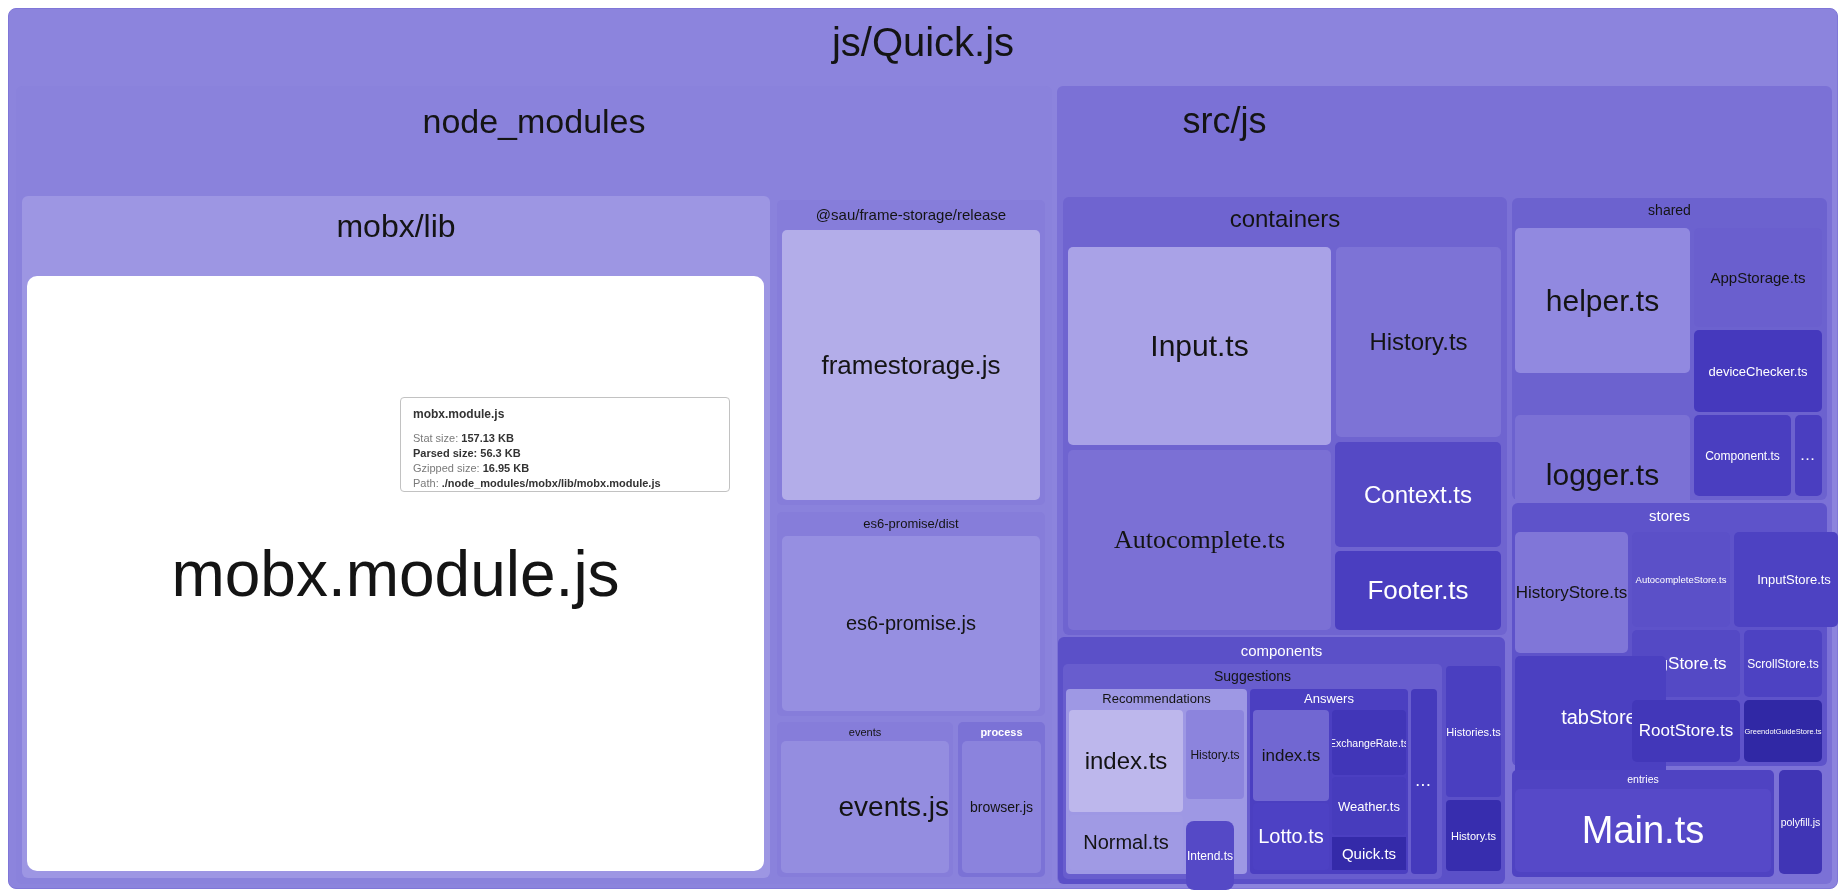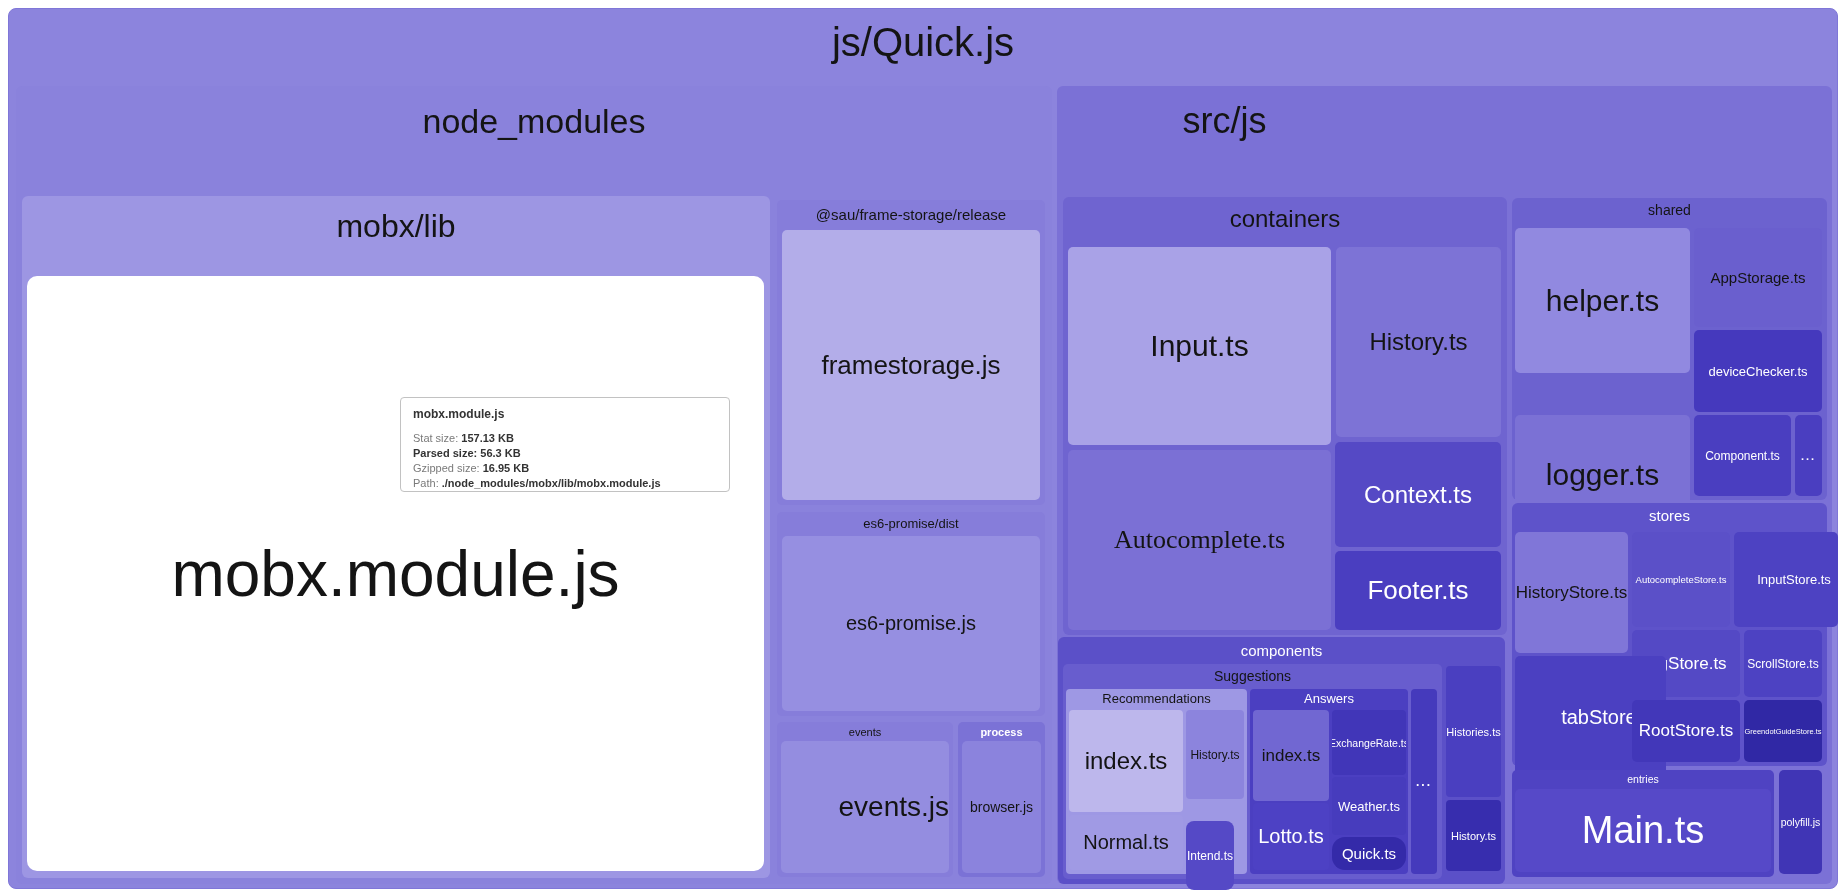--- a/index.html
+++ b/index.html
@@ -117,21 +117,21 @@
   </div>
   <div class="t" style="left:1332px;top:710px;width:74px;height:65px;background:#4136b8;border-radius:4px;">
     <span class="w" style="font-size:10.5px;">ExchangeRate.ts</span>
   </div>
   <div class="t" style="left:1332px;top:777px;width:74px;height:58px;background:#473cbd;border-radius:4px;">
     <span class="w" style="font-size:13px;">Weather.ts</span>
   </div>
   <div class="t" style="left:1253px;top:803px;width:76px;height:67px;background:#4d41c4;border-radius:4px;">
     <span class="w" style="font-size:20px;">Lotto.ts</span>
   </div>
-  <div class="t" style="left:1332px;top:837px;width:74px;height:33px;background:#342aa9;border-radius:13px;">
+  <div class="t" style="left:1332px;top:837px;width:74px;height:33px;background:#342aa9;border-radius:0;">
     <span class="w" style="font-size:15px;">Quick.ts</span>
   </div>
   <div class="t" style="left:1411px;top:689px;width:26px;height:185px;background:#453abc;border-radius:4px;">
     <span class="w dots" style="font-size:12px;">...</span>
   </div>
   <div class="t" style="left:1446px;top:666px;width:55px;height:131px;background:#4a3fc0;border-radius:4px;">
     <span class="w" style="font-size:11px;">Histories.ts</span>
   </div>
   <div class="t" style="left:1446px;top:800px;width:55px;height:71px;background:#372dae;border-radius:4px;">
     <span class="w" style="font-size:11px;">History.ts</span>

